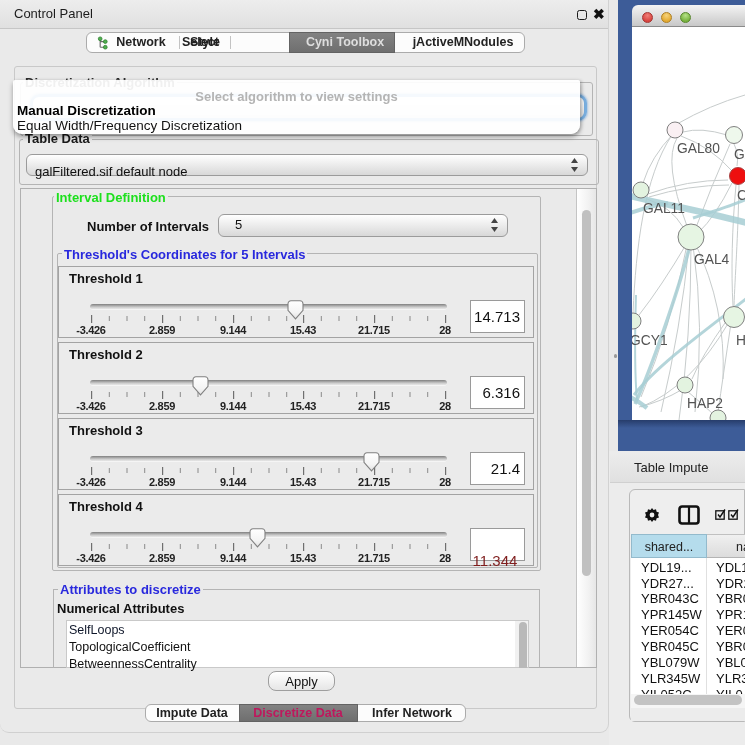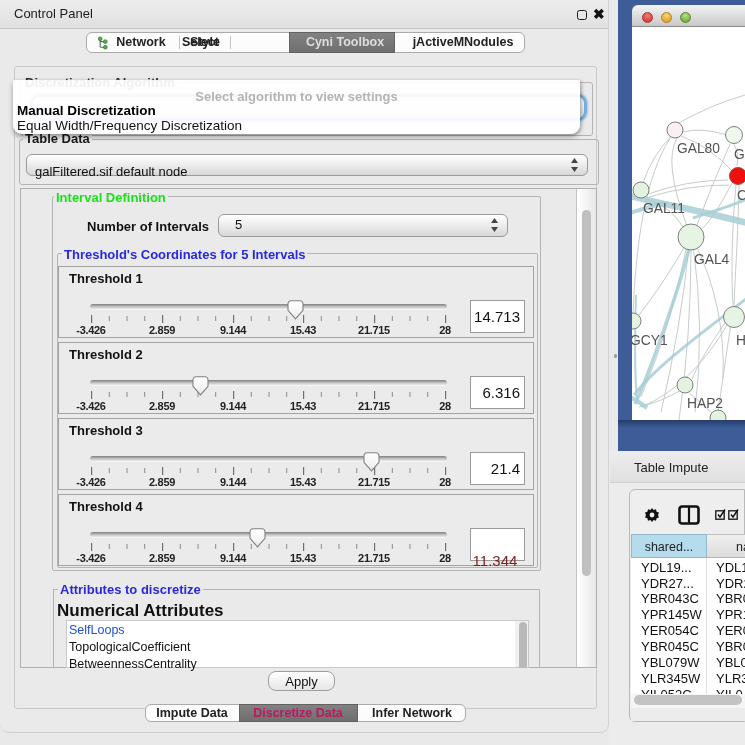--- a/index.html
+++ b/index.html
@@ -228,24 +228,24 @@
         <stop offset="0.65" stop-color="#f4f4f4"></stop>
         <stop offset="1" stop-color="#e2e2e2"></stop>
       </linearGradient>
     </defs>
 <path d="M4 0.8 h9 a3 3 0 0 1 3 3 v6.5 L8.5 18.8 L1 10.3 v-6.5 a3 3 0 0 1 3 -3 z" fill="url(#tg4)" stroke="#808080" stroke-width="1.1"></path>
   </svg>
 <div style="position:absolute;left:470px;top:528px;width:55px;height:33px;background:#fff;border:1.5px solid #9a9a9a;box-sizing:border-box;"></div>
 <div style="position:absolute;left:470px;top:544px;width:50px;height:33px;line-height:33px;text-align:center;font-size:15px;color:#7f1d1d;">11.344</div>
 <div style="position:absolute;left:53px;top:589px;width:487px;height:79px;border:1px solid #b4b4b4;border-bottom:none;box-sizing:border-box;"></div>
 <div style="position:absolute;left:58px;top:582px;font-size:13px;font-weight:bold;color:#2828dd;background:#eaeaea;padding:0 2px;">Attributes to discretize</div>
-<div style="position:absolute;left:57px;top:601px;font-size:17px;font-weight:bold;color:#111;">Numerical Attributes</div>
+<div style="position:absolute;left:57px;top:601px;font-size:13px;font-weight:bold;color:#111;">Numerical Attributes</div>
 <div style="position:absolute;left:66px;top:620px;width:463px;height:48px;background:#fff;border:1px solid #c9c9c9;box-sizing:border-box;"></div>
 <div style="position:absolute;left:515px;top:621px;width:13px;height:46px;background:#f1f1f1;"></div>
-<div style="position:absolute;left:69px;top:623px;font-size:12.5px;color:#1d4ed8;">SelfLoops</div>
+<div style="position:absolute;left:69px;top:623px;font-size:12.5px;color:#0f172a;">SelfLoops</div>
 <div style="position:absolute;left:69px;top:640px;font-size:12.5px;color:#111;">TopologicalCoefficient</div>
 <div style="position:absolute;left:69px;top:657px;font-size:12.5px;color:#111;">BetweennessCentrality</div>
 <div style="position:absolute;left:519px;top:622px;width:8px;height:46px;background:#b9b9b9;border-radius:4px 4px 0 0;"></div>
 <div style="position:absolute;left:268px;top:671px;width:67px;height:20px;background:linear-gradient(#ffffff,#e6e6e6);border:1px solid #9e9e9e;border-radius:8px;box-sizing:border-box;text-align:center;line-height:19px;font-size:13px;color:#111;">Apply</div>
 <div style="position:absolute;left:145px;top:704px;width:321px;height:18px;background:#fcfcfc;border:1px solid #ababab;border-radius:6px;box-sizing:border-box;"></div>
 <div style="position:absolute;left:239px;top:704px;width:119px;height:18px;background:linear-gradient(#828282,#6f6f6f);border:1px solid #636363;box-sizing:border-box;"></div>
 <div style="position:absolute;left:122px;top:704px;width:140px;height:18px;line-height:18px;text-align:center;font-size:12.5px;font-weight:bold;color:#222;">Impute Data</div>
 <div style="position:absolute;left:228px;top:704px;width:140px;height:18px;line-height:18px;text-align:center;font-size:12.5px;font-weight:bold;color:#be185d;">Discretize Data</div>
 <div style="position:absolute;left:342px;top:704px;width:140px;height:18px;line-height:18px;text-align:center;font-size:12.5px;font-weight:bold;color:#222;">Infer Network</div>
 <div style="position:absolute;left:618px;top:0;width:127px;height:451px;background:#3d5c98;"></div>

